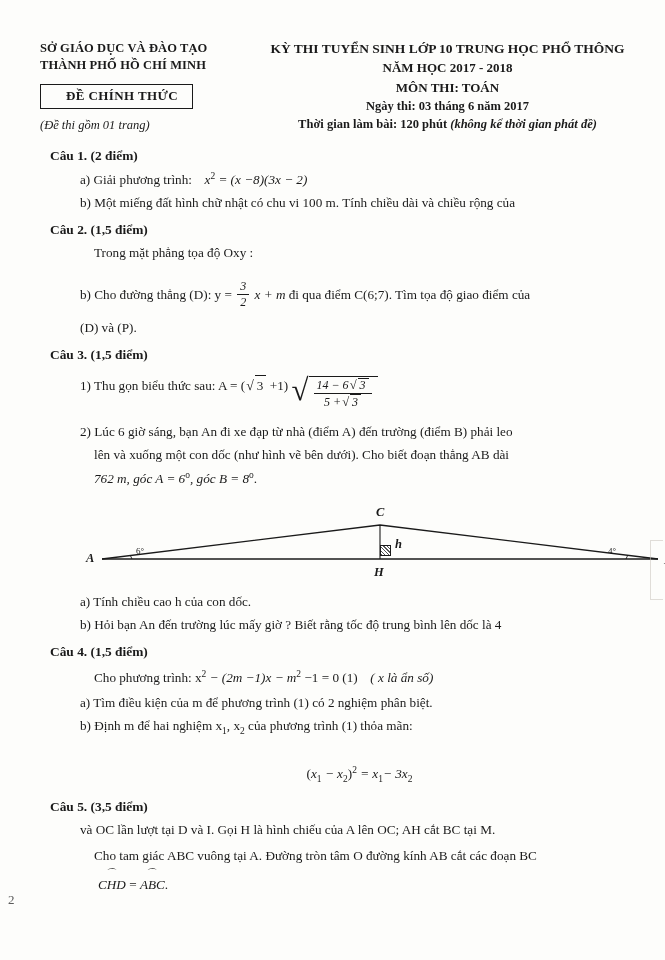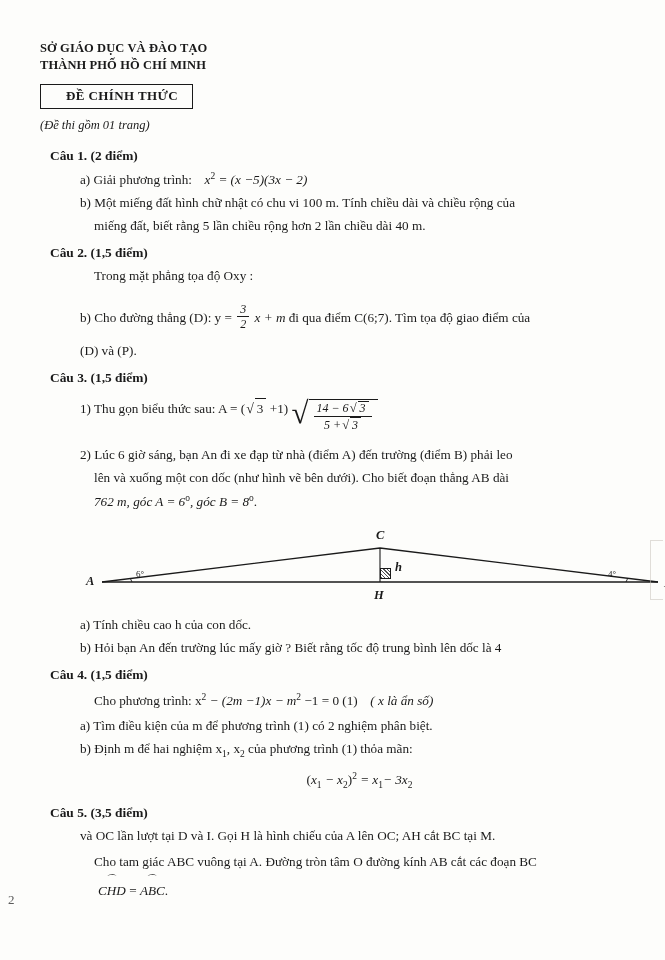--- a/index.html
+++ b/index.html
@@ -234,34 +234,43 @@
 
 <div class="page">
 
   <div class="header">
     <div class="header-left">
       <div class="dept-line">SỞ GIÁO DỤC VÀ ĐÀO TẠO</div>
       <div class="dept-line">THÀNH PHỐ HỒ CHÍ MINH</div>
       <div class="official-box">ĐỀ CHÍNH THỨC</div>
       <div class="page-count">(Đề thi gồm 01 trang)</div>
     </div>
+    <div class="header-right">
+      <div class="exam-title">KỲ THI TUYỂN SINH LỚP 10 TRUNG HỌC PHỔ THÔNG</div>
+      <div class="exam-year">NĂM HỌC 2017 - 2018</div>
+      <div class="exam-subject">MÔN THI: TOÁN</div>
+      <div class="exam-date">Ngày thi: 03 tháng 6 năm 2017</div>
+      <div class="exam-duration">
+        <span>Thời gian làm bài: 120 phút</span>
+        <i>(không kể thời gian phát đề)</i>
+      </div>
+    </div>
   </div>
 
   <div class="content">
 
     <div class="q-head">Câu 1. (2 điểm)</div>
     <div class="q-body">
       <div class="item">
         <span>a) Giải phương trình:</span>
         <span class="sp"></span>
         <i class="v">x</i><span class="sup">2</span>
-        <i class="v">= (x −5)(3x − 2)</i>
+        <i class="v">= (x −8)(3x − 2)</i>
       </div>
       <div class="item">b) Một miếng đất hình chữ nhật có chu vi 100 m. Tính chiều dài và chiều rộng của</div>
-      <div class="item cont">miếng đất, biết rằng 5 lần chiều rộng hơn 2 lần chiều dài 40 m.</div>
     </div>
 
     <div class="q-head">Câu 2. (1,5 điểm)</div>
     <div class="q-body">
       <div class="item cont">Trong mặt phẳng tọa độ Oxy :</div>
       <div class="item" style="margin-top:17px">
         <span>b) Cho đường thẳng (D):  y =</span>
         <span class="frac">
           <span class="num">3</span>
           <span class="den">2</span>
@@ -318,21 +327,21 @@
         <i class="v">− (2m −1)x − m</i><span class="sup">2</span>
         <span>−1 = 0  (1)</span>
         <span class="sp"></span>
         <i class="v">( x là ẩn số)</i>
       </div>
       <div class="item" style="margin-top:5px">a) Tìm điều kiện của m để phương trình (1) có 2 nghiệm phân biệt.</div>
       <div class="item">
         <span>b) Định m để hai nghiệm x</span><span class="sub">1</span><span>, x</span><span class="sub">2</span>
         <span>của phương trình (1) thỏa mãn:</span>
       </div>
-      <div class="item center" style="margin-top:8px">
+      <div class="item center" style="margin-top:25px">
         <span>(</span><i class="v">x</i><span class="sub">1</span>
         <i class="v">− x</i><span class="sub">2</span><span>)</span><span class="sup">2</span>
         <i class="v">= x</i><span class="sub">1</span><i class="v">− 3x</i><span class="sub">2</span>
       </div>
     </div>
 
     <div class="q-head" style="margin-top:11px">Câu 5. (3,5 điểm)</div>
     <div class="q-body">
       <div class="item">và OC lần lượt tại D và I. Gọi H là hình chiếu của A lên OC; AH  cắt BC tại M.</div>
       <div class="item cont" style="margin-top:6px">Cho tam giác ABC vuông tại A. Đường tròn tâm O đường kính AB cắt các đoạn BC</div>

